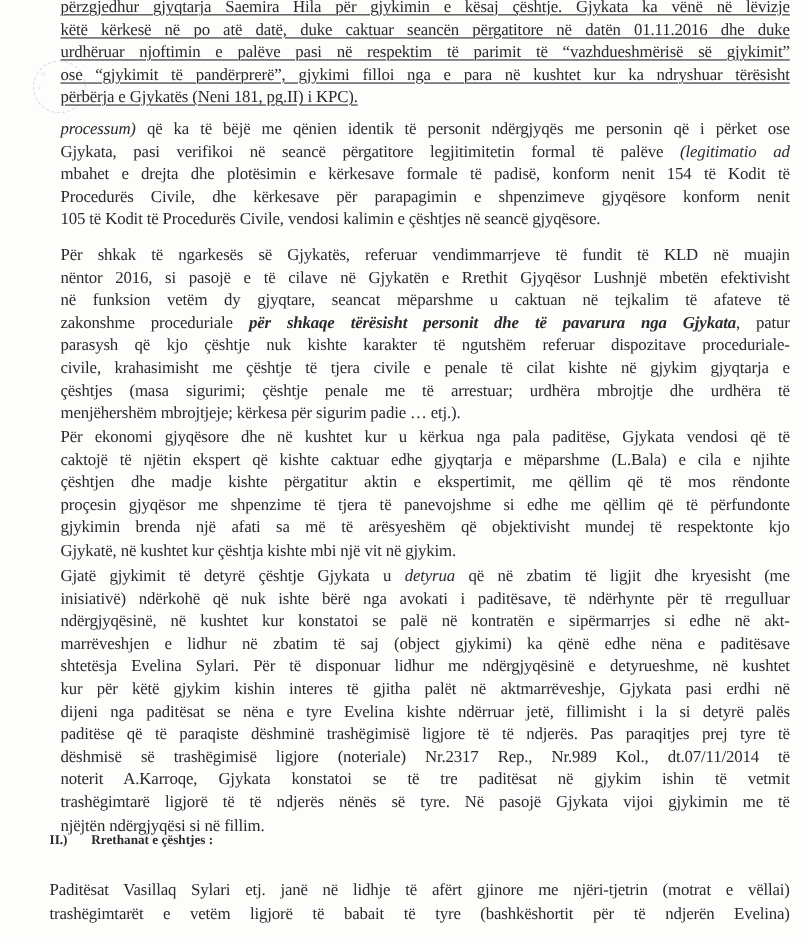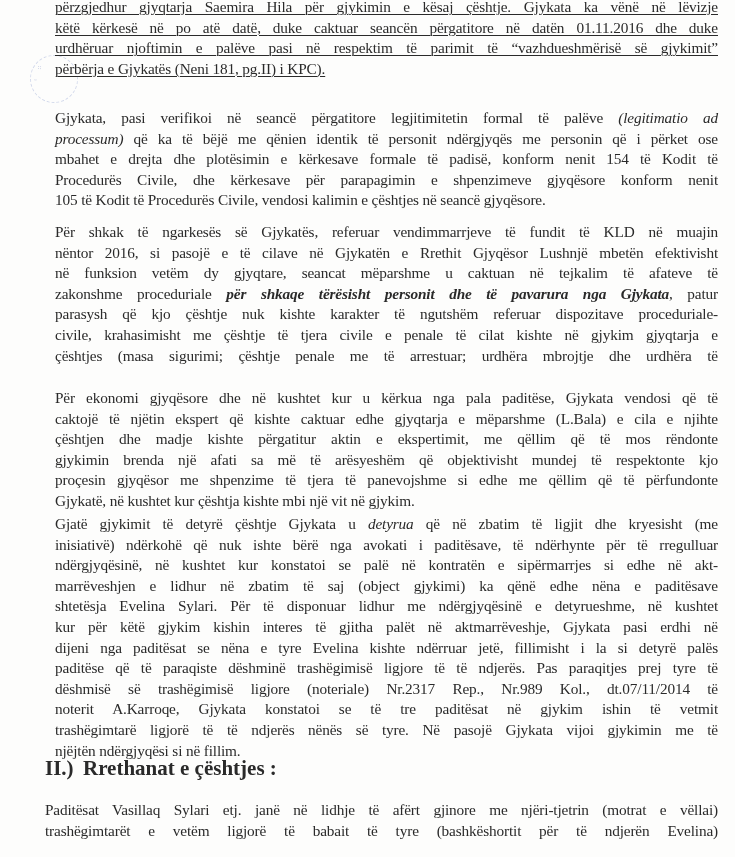--- a/index.html
+++ b/index.html
@@ -24,21 +24,21 @@
   .para .ln { display: block; text-align: justify; text-align-last: justify; white-space: nowrap; }
   .para .ln.last { text-align-last: left; }
   .underline .ln { text-decoration: underline; text-decoration-thickness: 1px; text-underline-offset: 2px; }
   .p1 { top: -3px; }
   .p2 { top: 108px; }
   .p3 { top: 222px; }
   .p4 { top: 388px; }
   .p5 { top: 514px; }
   .heading {
     position: absolute; left: 45px; top: 756px;
-    font-size: 21px; font-weight: bold; margin: 0;
+    font-size: 12px; font-weight: bold; margin: 0;
   }
   .heading .num { display: inline-block; width: 38px; }
   .p6 { top: 800px; left: 45px; width: 673px; }
   .stamp {
     position: absolute; left: 30px; top: 55px; width: 46px; height: 46px;
     border-radius: 50%;
     border: 1px dashed rgba(120,140,200,0.45);
     opacity: 0.7;
   }
   .stamp span {
@@ -55,47 +55,49 @@
 
   <div class="stamp">
     <span style="left:6px;top:8px;transform:rotate(-40deg);">⁘</span>
     <span style="left:3px;top:20px;transform:rotate(-70deg);">◦</span>
   </div>
 
   <p class="para p1 underline">
     <span class="ln">përzgjedhur gjyqtarja Saemira Hila për gjykimin e kësaj çështje. Gjykata ka vënë në lëvizje</span>
     <span class="ln">këtë kërkesë në po atë datë, duke caktuar seancën përgatitore në datën 01.11.2016 dhe duke</span>
     <span class="ln">urdhëruar njoftimin e palëve pasi në respektim të parimit të “vazhdueshmërisë së gjykimit”</span>
+    <span class="ln">ose “gjykimit të pandërprerë”, gjykimi filloi nga e para në kushtet kur ka ndryshuar tërësisht</span>
     <span class="ln last">përbërja e Gjykatës (Neni 181, pg.II) i KPC).</span>
   </p>
 
   <p class="para p2">
+    <span class="ln"><i>processum)</i><span> që ka të bëjë me qënien identik të personit ndërgjyqës me personin që i përket ose</span></span>
     <span class="ln"><span>Gjykata, pasi verifikoi në seancë përgatitore legjitimitetin formal të palëve </span><i>(legitimatio ad</i></span>
-    <span class="ln"><i>processum)</i><span> që ka të bëjë me qënien identik të personit ndërgjyqës me personin që i përket ose</span></span>
     <span class="ln">mbahet e drejta dhe plotësimin e kërkesave formale të padisë, konform nenit 154 të Kodit të</span>
     <span class="ln">Procedurës Civile, dhe kërkesave për parapagimin e shpenzimeve gjyqësore konform nenit</span>
     <span class="ln last">105 të Kodit të Procedurës Civile, vendosi kalimin e çështjes në seancë gjyqësore.</span>
   </p>
 
   <p class="para p3">
     <span class="ln">Për shkak të ngarkesës së Gjykatës, referuar vendimmarrjeve të fundit të KLD në muajin</span>
     <span class="ln">nëntor 2016, si pasojë e të cilave në Gjykatën e Rrethit Gjyqësor Lushnjë mbetën efektivisht</span>
     <span class="ln">në funksion vetëm dy gjyqtare, seancat mëparshme u caktuan në tejkalim të afateve të</span>
     <span class="ln"><span>zakonshme proceduriale </span><span class="bi">për shkaqe tërësisht personit dhe të pavarura nga Gjykata</span><span>, patur</span></span>
     <span class="ln">parasysh që kjo çështje nuk kishte karakter të ngutshëm referuar dispozitave proceduriale-</span>
     <span class="ln">civile, krahasimisht me çështje të tjera civile e penale të cilat kishte në gjykim gjyqtarja e</span>
     <span class="ln">çështjes (masa sigurimi; çështje penale me të arrestuar; urdhëra mbrojtje dhe urdhëra të</span>
+    <span class="ln last">menjëhershëm mbrojtjeje; kërkesa për sigurim padie … etj.).</span>
   </p>
 
   <p class="para p4">
     <span class="ln">Për ekonomi gjyqësore dhe në kushtet kur u kërkua nga pala paditëse, Gjykata vendosi që të</span>
     <span class="ln">caktojë të njëtin ekspert që kishte caktuar edhe gjyqtarja e mëparshme (L.Bala) e cila e njihte</span>
     <span class="ln">çështjen dhe madje kishte përgatitur aktin e ekspertimit, me qëllim që të mos rëndonte</span>
+    <span class="ln">proçesin gjyqësor me shpenzime të tjera të panevojshme si edhe me qëllim që të përfundonte</span>
     <span class="ln">gjykimin brenda një afati sa më të arësyeshëm që objektivisht mundej të respektonte kjo</span>
-    <span class="ln">proçesin gjyqësor me shpenzime të tjera të panevojshme si edhe me qëllim që të përfundonte</span>
     <span class="ln last">Gjykatë, në kushtet kur çështja kishte mbi një vit në gjykim.</span>
   </p>
 
   <p class="para p5">
     <span class="ln"><span>Gjatë gjykimit të detyrë çështje Gjykata u </span><i>detyrua</i><span> që në zbatim të ligjit dhe kryesisht (me</span></span>
     <span class="ln">inisiativë) ndërkohë që nuk ishte bërë nga avokati i paditësave, të ndërhynte për të rregulluar</span>
     <span class="ln">ndërgjyqësinë, në kushtet kur konstatoi se palë në kontratën e sipërmarrjes si edhe në akt-</span>
     <span class="ln">marrëveshjen e lidhur në zbatim të saj (object gjykimi) ka qënë edhe nëna e paditësave</span>
     <span class="ln">shtetësja Evelina Sylari. Për të disponuar lidhur me ndërgjyqësinë e detyrueshme, në kushtet</span>
     <span class="ln">kur për këtë gjykim kishin interes të gjitha palët në aktmarrëveshje, Gjykata pasi erdhi në</span>

